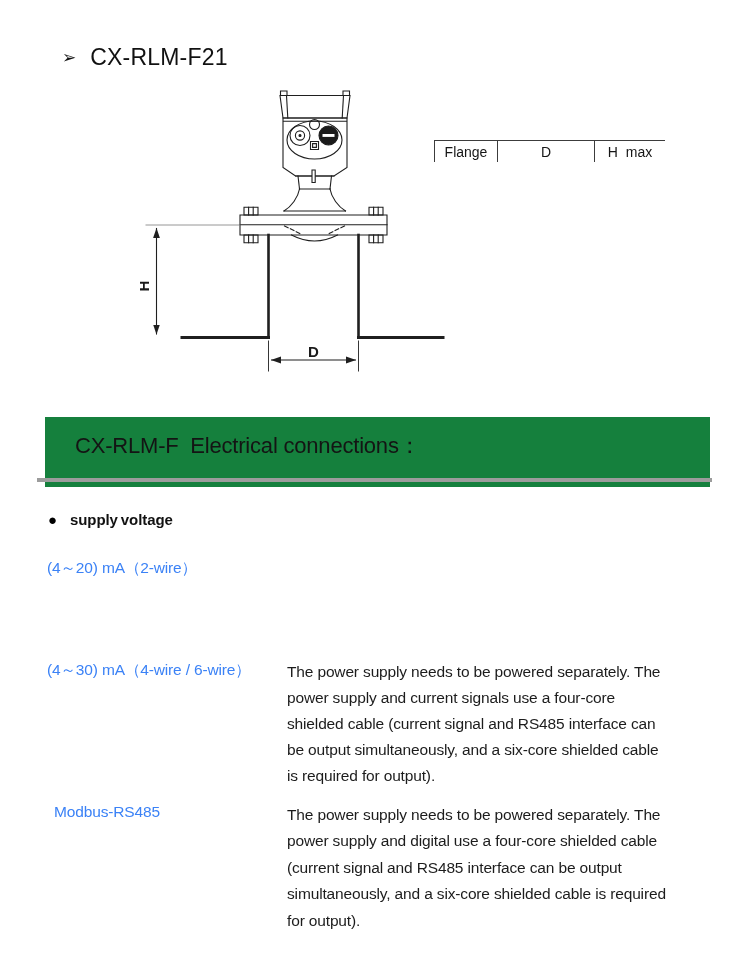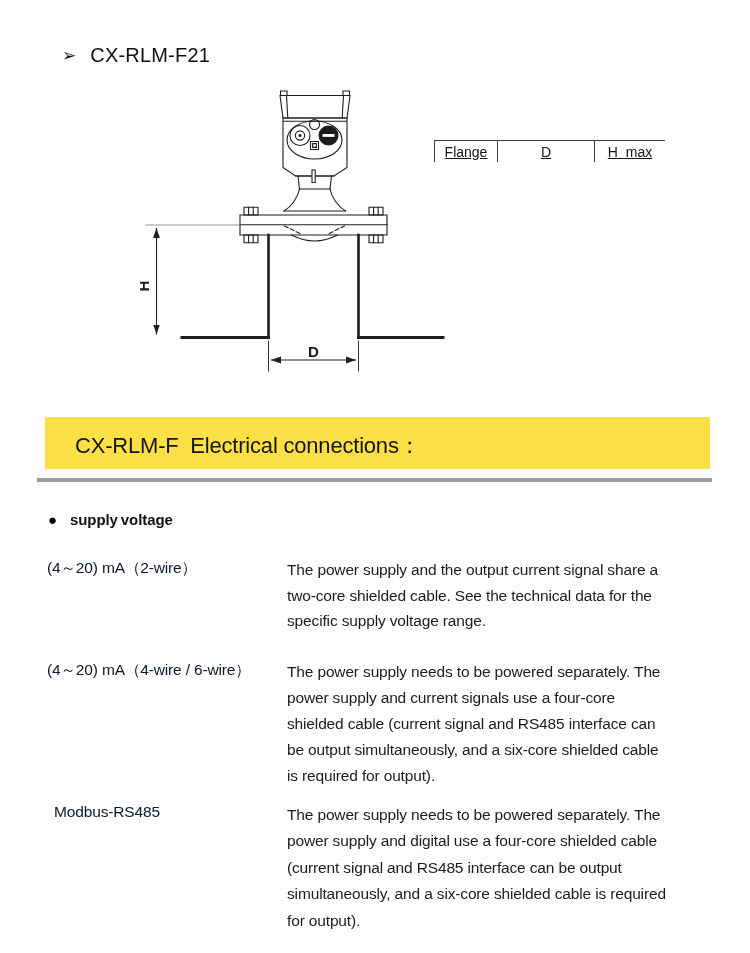--- a/index.html
+++ b/index.html
@@ -3,46 +3,46 @@
 <meta charset="utf-8">
 <style>
   html,body{margin:0;padding:0;background:#ffffff;}
   .page{
     position:relative;width:750px;height:953px;background:#ffffff;
     font-family:"Liberation Sans", sans-serif;color:#1c1c1c;overflow:hidden;
   }
   
   .title-row{position:absolute;left:62px;top:44px;display:flex;align-items:center;gap:14px;}
   .title-arrow{font-size:17px;color:#111;}
-  .title-text{font-size:20px;color:#111;letter-spacing:0.2px;}
+  .title-text{font-size:23px;color:#111;letter-spacing:0.2px;}
   
   .diagram{position:absolute;left:140px;top:80px;width:310px;height:300px;}
   .diagram svg{display:block;width:310px;height:300px;}
   .diagram svg *{vector-effect:non-scaling-stroke;}
   .dim-label{font-family:"Liberation Sans",sans-serif;font-size:15px;font-weight:600;fill:#1a1a1a;stroke:none;}
   
   .flange-table{position:absolute;left:434px;top:140px;border-collapse:collapse;font-size:14px;color:#161616;}
   .flange-table th,.flange-table td{
     font-weight:normal;text-align:center;padding:0 8px;height:21px;
-    border-top:1.4px solid #3c3c3c;white-space:pre;text-decoration:underline;
+    border-top:1.4px solid #3c3c3c;white-space:pre;
   }
   .flange-table tr:last-child td{border-bottom:1.4px solid #3c3c3c;}
   .flange-table .c1{width:46px;border-left:1.4px solid #3c3c3c;border-right:1.4px solid #3c3c3c;}
   .flange-table .c2{width:80px;border-right:1.4px solid #3c3c3c;}
   .flange-table .c3{width:54px;}
   
-  .banner{position:absolute;left:45px;top:417px;width:665px;height:52px;background:#fde047;}
+  .banner{position:absolute;left:45px;top:417px;width:665px;height:70px;background:#15803d;}
   .banner-text{position:absolute;left:30px;top:14px;font-size:22px;color:#141414;letter-spacing:-0.2px;white-space:pre;}
   .banner-rule{position:absolute;left:37px;top:478px;width:675px;height:3.5px;background:#9c9c9c;}
   
   .section-heading{position:absolute;left:48px;top:511px;display:flex;align-items:center;}
   .bullet-dot{font-size:15px;line-height:1;color:#000;}
   .section-title{margin-left:13px;font-size:15px;font-weight:bold;color:#111;word-spacing:-1px;letter-spacing:-0.1px;}
   
-  .spec-label{position:absolute;font-size:15.5px;letter-spacing:-0.15px;color:#0f172a;white-space:pre;}
+  .spec-label{position:absolute;font-size:15.5px;letter-spacing:-0.15px;color:#3b82f6;white-space:pre;}
   .spec-desc{position:absolute;left:287px;width:450px;font-size:15.5px;letter-spacing:-0.15px;
     color:#1c1c1c;white-space:pre-line;}
   .lbl-1{left:47px;top:558px;}   .desc-1{top:557px;line-height:25.5px;}
   .lbl-2{left:47px;top:660px;}   .desc-2{top:659px;line-height:26px;}
   .lbl-3{left:54px;top:803px;}   .desc-3{top:802px;line-height:26.4px;}
 </style>
 </head>
 <body>
 
 <div class="page">
@@ -144,25 +144,22 @@
     <div class="banner-text">CX-RLM-F  Electrical connections：</div>
   </div>
   <div class="banner-rule"></div>
 
   <div class="section-heading">
     <span class="bullet-dot">●</span>
     <span class="section-title">supply voltage</span>
   </div>
 
   <div class="spec-label lbl-1">(4～20) mA（2-wire）</div>
-  <div class="spec-desc desc-1">The power supply and the output current signal share a
-two-core shielded cable. See the technical data for the
-specific supply voltage range.</div>
 
-  <div class="spec-label lbl-2">(4～20) mA（4-wire / 6-wire）</div>
+  <div class="spec-label lbl-2">(4～30) mA（4-wire / 6-wire）</div>
   <div class="spec-desc desc-2">The power supply needs to be powered separately. The
 power supply and current signals use a four-core
 shielded cable (current signal and RS485 interface can
 be output simultaneously, and a six-core shielded cable
 is required for output).</div>
 
   <div class="spec-label lbl-3">Modbus-RS485</div>
   <div class="spec-desc desc-3">The power supply needs to be powered separately. The
 power supply and digital use a  four-core shielded cable
 (current signal and RS485 interface can be output

